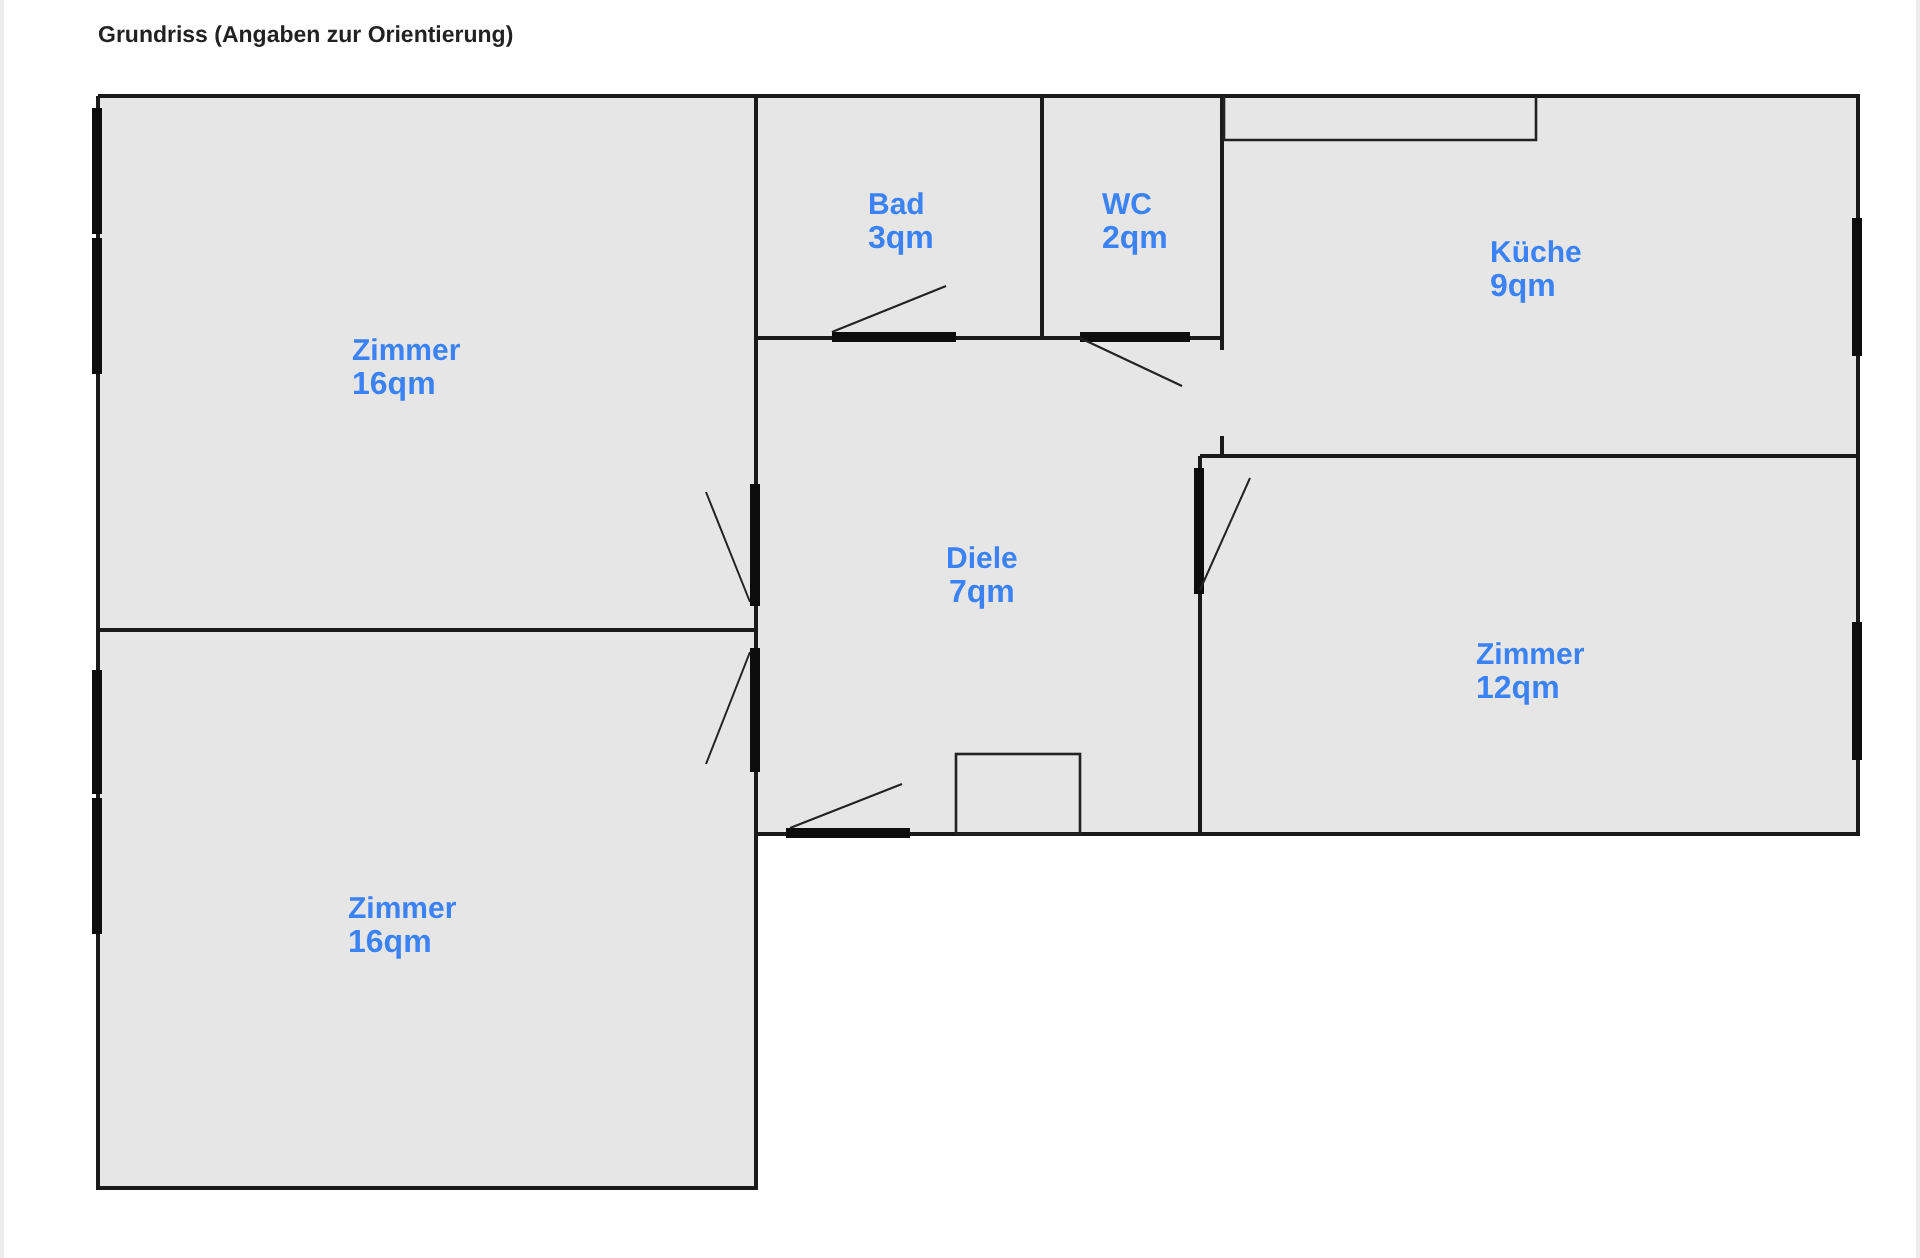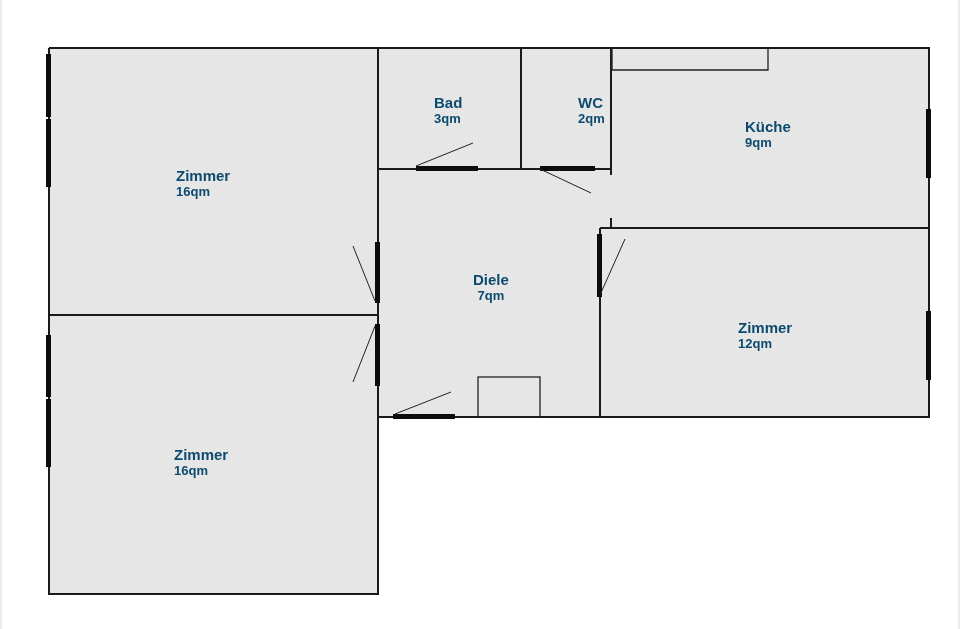--- a/index.html
+++ b/index.html
@@ -8,31 +8,32 @@
     .frame { position: absolute; left: 0; top: 0; width: 960px; height: 629px; }
     .edge-l { position: absolute; left: 0; top: 0; width: 2px; height: 629px; background: #ededed; }
     .edge-r { position: absolute; right: 0; top: 0; width: 2px; height: 629px; background: #ededed; }
     .title { position: absolute; left: 49px; top: 12px; font-size: 11.5px; font-weight: bold; color: #222; }
     svg { position: absolute; left: 0; top: 0; }
     .room { fill: #e6e6e6; }
     .wall { stroke: #1a1a1a; stroke-width: 2; fill: none; }
     .thin { stroke: #222; stroke-width: 1.3; fill: none; }
     .door-leaf { stroke: #222; stroke-width: 1; fill: none; }
     .win { fill: #0d0d0d; }
-    .label { position: absolute; font-weight: bold; color: #0c4a6e; line-height: 1; }
+    .label { position: absolute; font-weight: bold; color: #3b82f6; line-height: 1; }
     .label .name { display: block; font-size: 15px; }
-    .label .area { display: block; font-size: 13px; margin-top: 2px; }
+    .label .area { display: block; font-size: 16px; margin-top: 2px; }
   </style>
 </head>
 <body>
 
 <div class="frame">
   <div class="edge-l"></div>
   <div class="edge-r"></div>
 
+  <div class="title">Grundriss (Angaben zur Orientierung)</div>
 
   <svg width="960" height="629" viewBox="0 0 960 629">
 
     <g>
       <rect class="room" x="49" y="48" width="329" height="546"></rect>
       <rect class="room" x="378" y="48" width="551" height="369"></rect>
     </g>
 
     <g>
       <polyline class="wall" points="49,48 929,48 929,417 378,417 378,594 49,594 49,48"></polyline>
@@ -99,21 +100,21 @@
     <span class="area">16qm</span>
   </div>
   <div class="label" style="left:174px; top:447px;">
     <span class="name">Zimmer</span>
     <span class="area">16qm</span>
   </div>
   <div class="label" style="left:434px; top:95px;">
     <span class="name">Bad</span>
     <span class="area">3qm</span>
   </div>
-  <div class="label" style="left:578px; top:95px;">
+  <div class="label" style="left:551px; top:95px;">
     <span class="name">WC</span>
     <span class="area">2qm</span>
   </div>
   <div class="label" style="left:745px; top:119px;">
     <span class="name">Küche</span>
     <span class="area">9qm</span>
   </div>
   <div class="label" style="left:473px; top:272px;text-align:center;">
     <span class="name">Diele</span>
     <span class="area">7qm</span>

